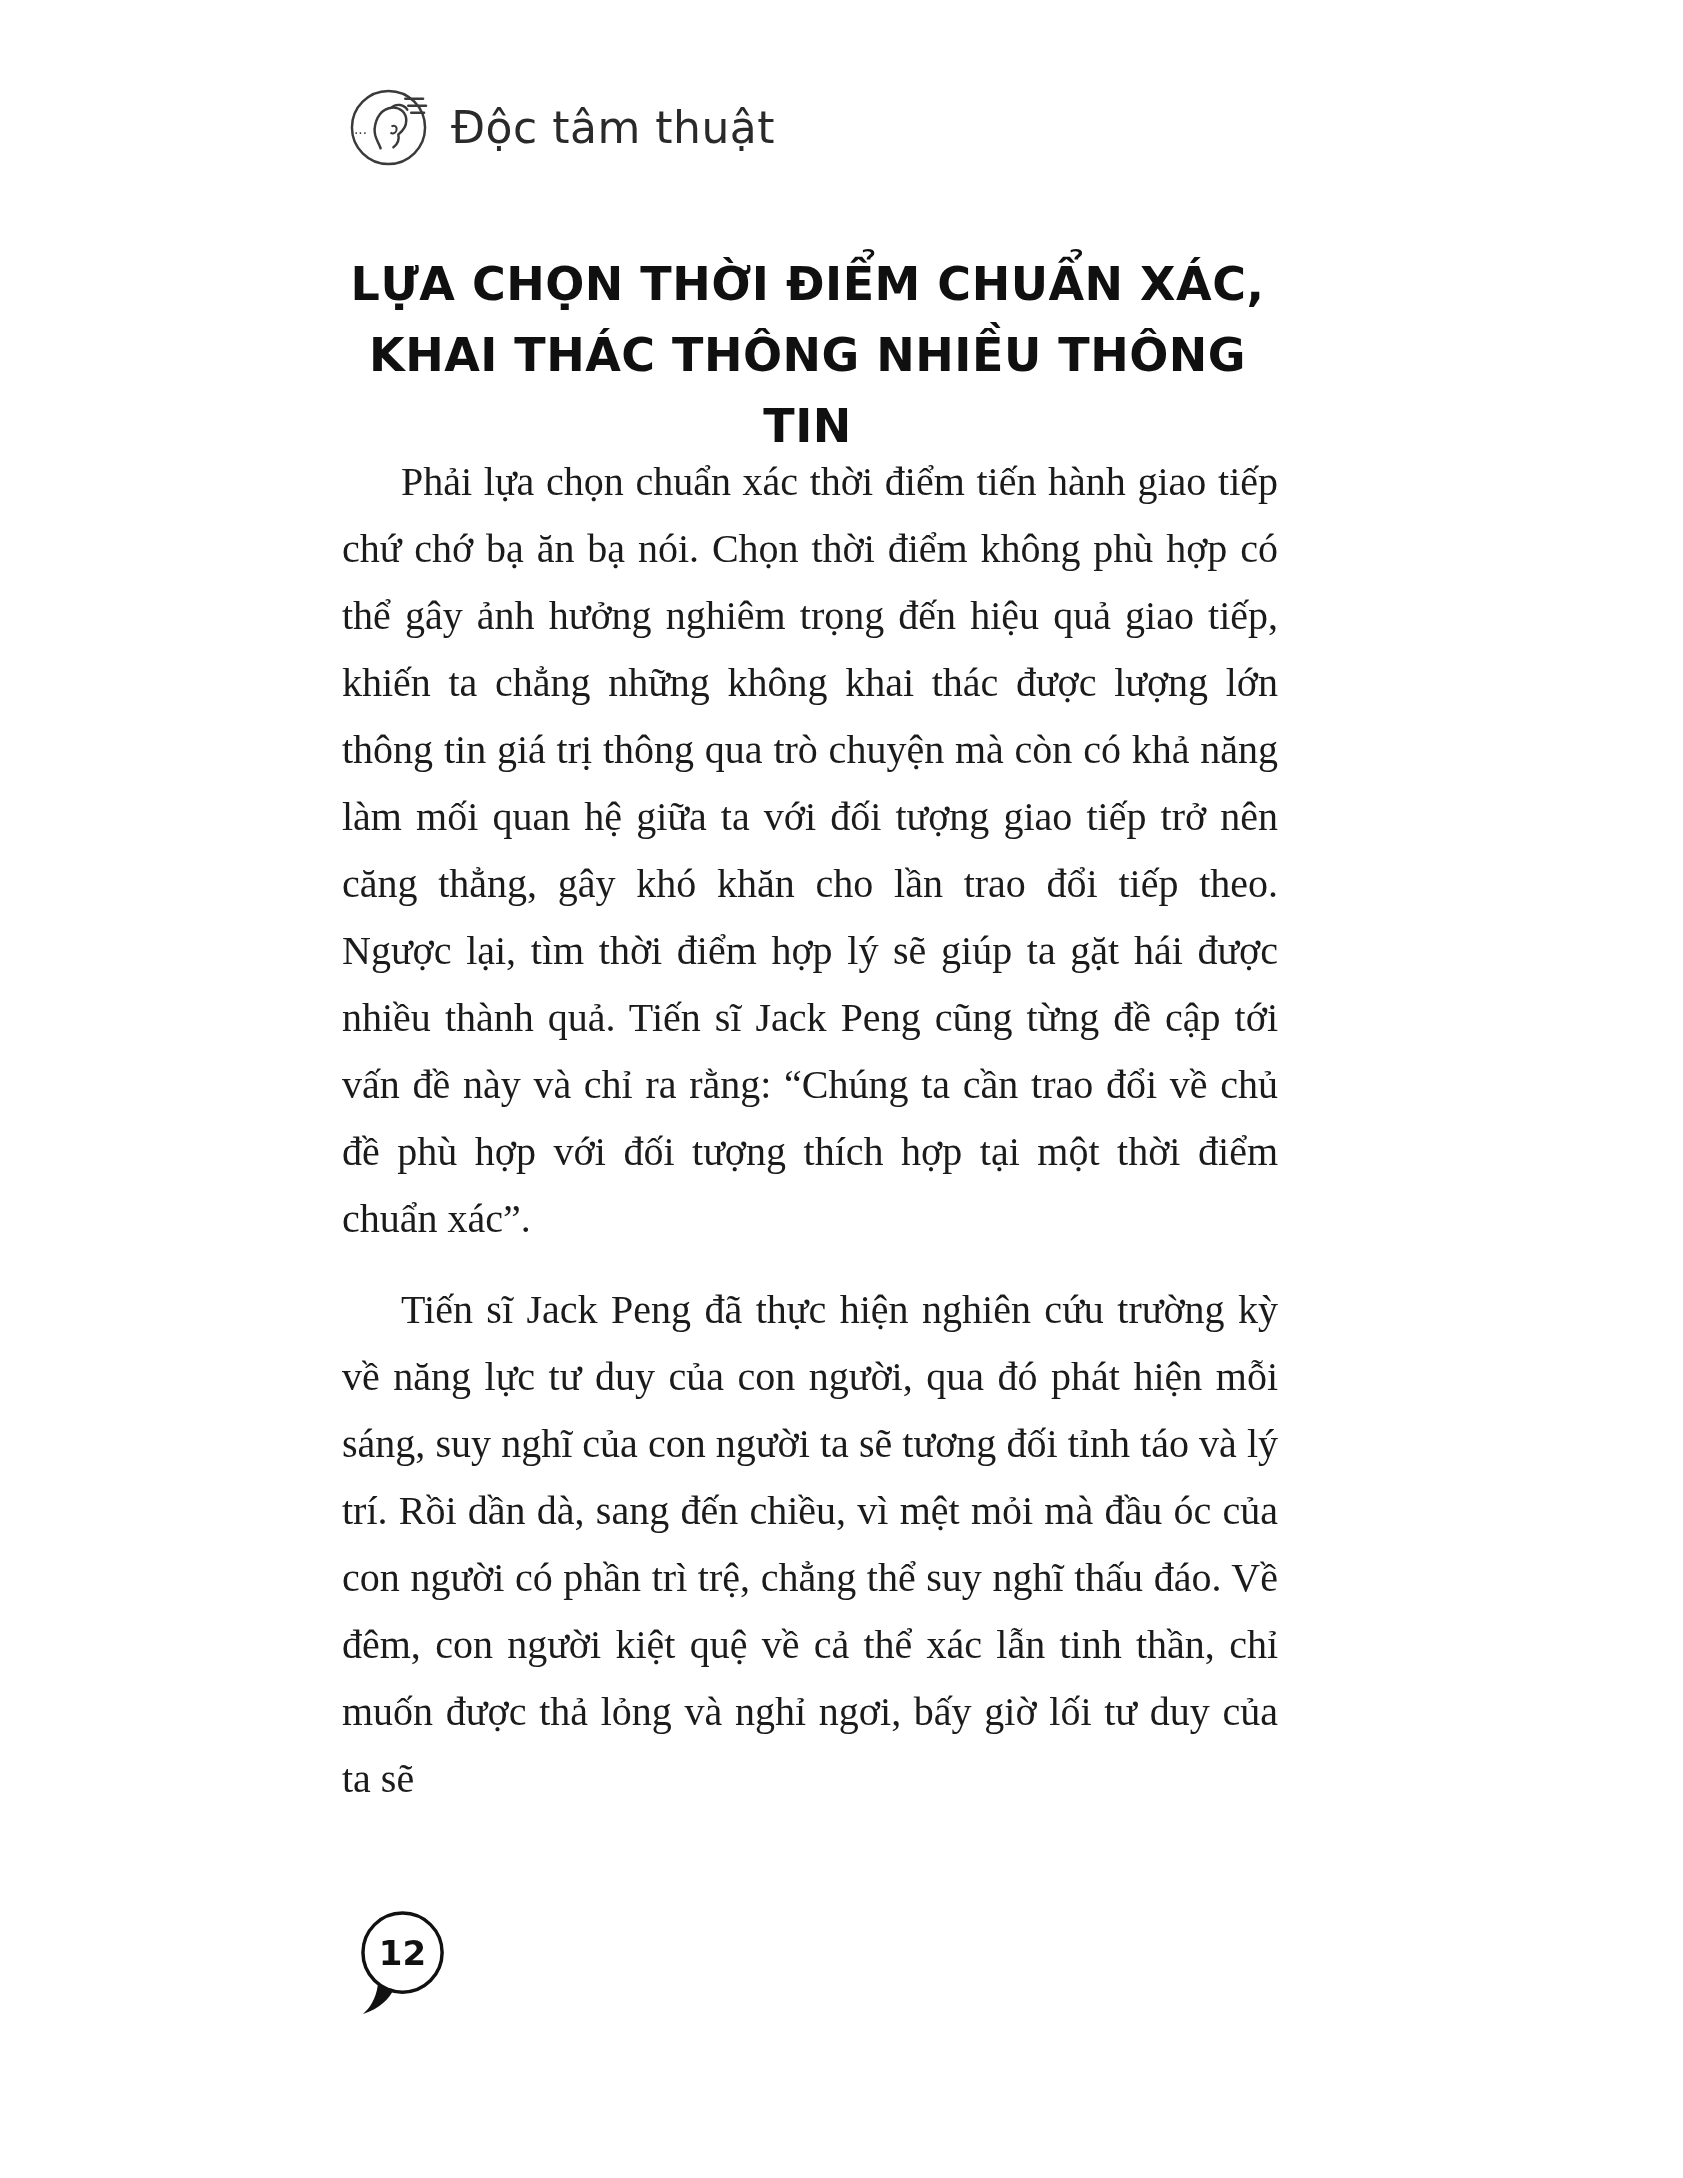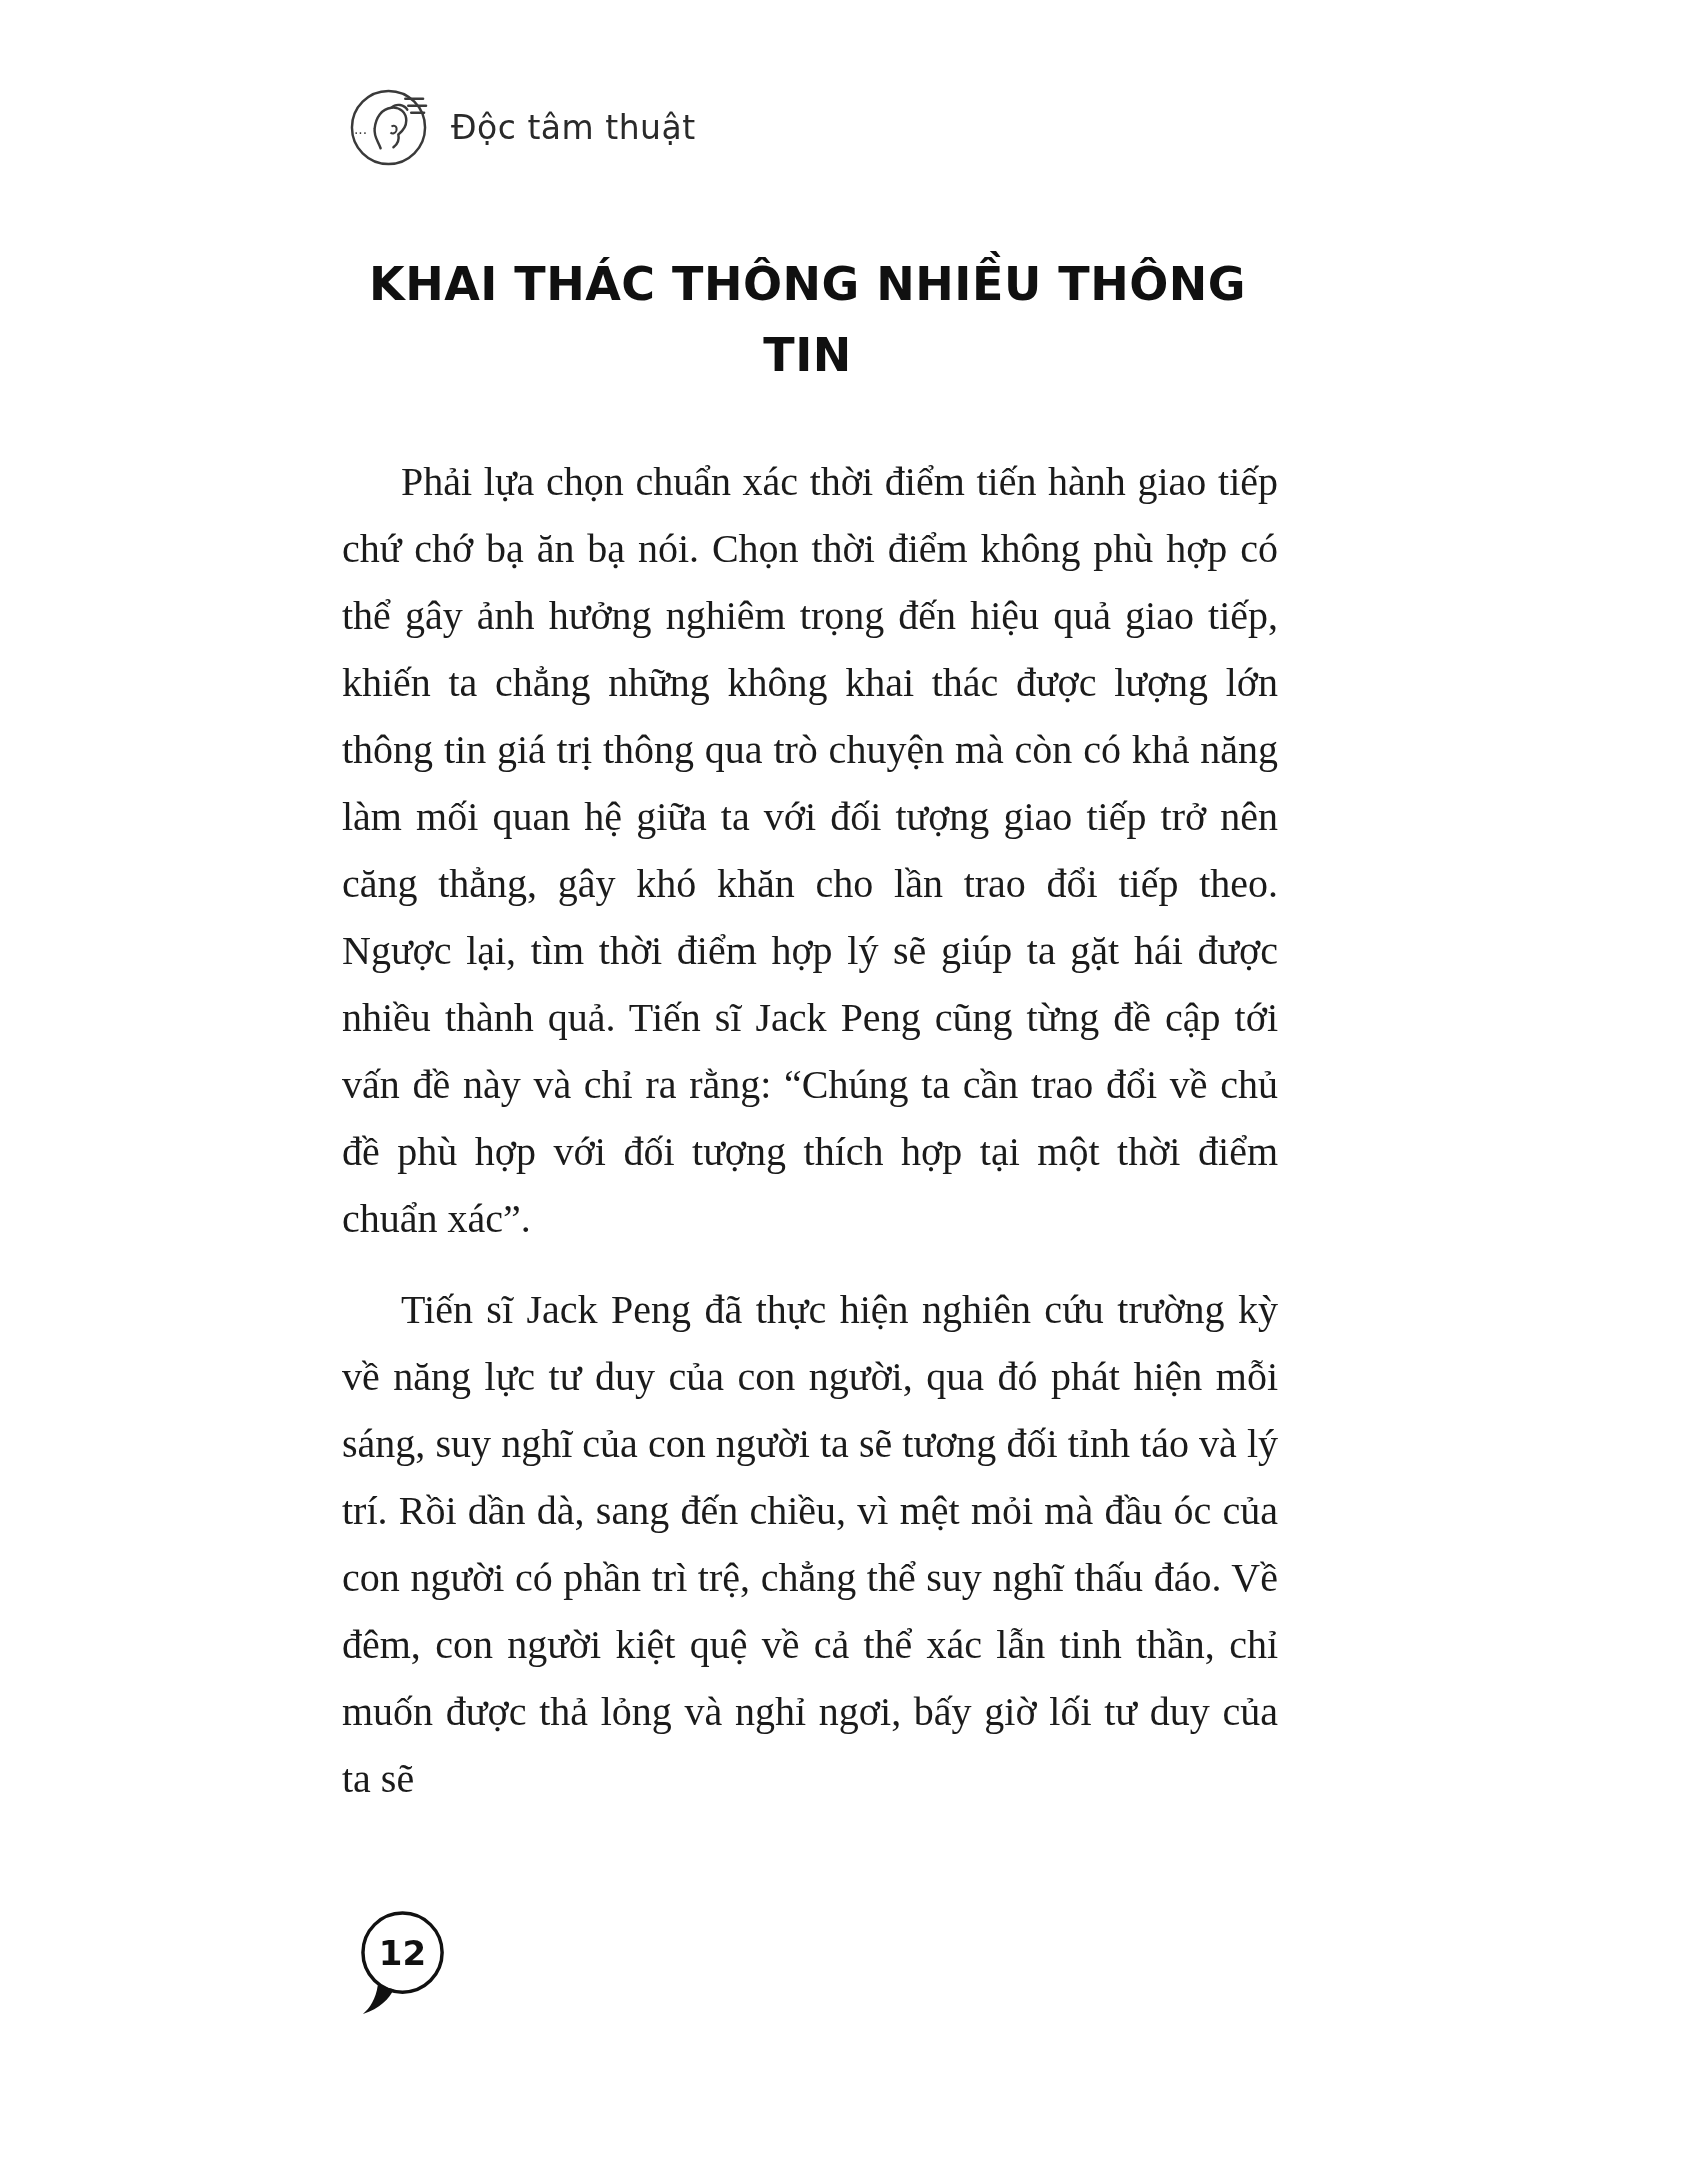--- a/index.html
+++ b/index.html
@@ -17,21 +17,21 @@
     position: absolute;
     top: 87px;
     left: 348px;
     display: flex;
     align-items: center;
     gap: 22px;
   }
   .logo-wrap { width: 81px; height: 81px; flex: 0 0 auto; }
   .brand {
     font-family: "DejaVu Sans", sans-serif;
-    font-size: 33px;
+    font-size: 44px;
     letter-spacing: 0.5px;
     color: #2a2a2a;
   }
   .title {
     position: absolute;
     top: 249px;
     left: 337px;
     width: 941px;
     text-align: center;
     font-family: "DejaVu Sans", sans-serif;
@@ -94,20 +94,21 @@
 
         <line x1="58" y1="12" x2="76" y2="12" stroke="#3a3a3a" stroke-width="2.5" stroke-linecap="round"></line>
         <line x1="61" y1="19" x2="79" y2="19" stroke="#3a3a3a" stroke-width="2.5" stroke-linecap="round"></line>
         <line x1="64" y1="26" x2="77" y2="26" stroke="#3a3a3a" stroke-width="2.5" stroke-linecap="round"></line>
       </svg>
     </div>
     <div class="brand">Độc tâm thuật</div>
   </div>
 
   <div class="title">
+    <div>LỰA CHỌN THỜI ĐIỂM CHUẨN XÁC,</div>
     <div>KHAI THÁC THÔNG NHIỀU THÔNG TIN</div>
   </div>
 
   <div class="body-text">
     <p>Phải lựa chọn chuẩn xác thời điểm tiến hành giao tiếp chứ chớ bạ ăn bạ nói. Chọn thời điểm không phù hợp có thể gây ảnh hưởng nghiêm trọng đến hiệu quả giao tiếp, khiến ta chẳng những không khai thác được lượng lớn thông tin giá trị thông qua trò chuyện mà còn có khả năng làm mối quan hệ giữa ta với đối tượng giao tiếp trở nên căng thẳng, gây khó khăn cho lần trao đổi tiếp theo. Ngược lại, tìm thời điểm hợp lý sẽ giúp ta gặt hái được nhiều thành quả. Tiến sĩ Jack Peng cũng từng đề cập tới vấn đề này và chỉ ra rằng: “Chúng ta cần trao đổi về chủ đề phù hợp với đối tượng thích hợp tại một thời điểm chuẩn xác”.</p>
     <p>Tiến sĩ Jack Peng đã thực hiện nghiên cứu trường kỳ về năng lực tư duy của con người, qua đó phát hiện mỗi sáng, suy nghĩ của con người ta sẽ tương đối tỉnh táo và lý trí. Rồi dần dà, sang đến chiều, vì mệt mỏi mà đầu óc của con người có phần trì trệ, chẳng thể suy nghĩ thấu đáo. Về đêm, con người kiệt quệ về cả thể xác lẫn tinh thần, chỉ muốn được thả lỏng và nghỉ ngơi, bấy giờ lối tư duy của ta sẽ</p>
   </div>
 
   <div class="footer-bubble">
     <svg viewBox="0 0 96 112" width="95" height="111" aria-hidden="true">

